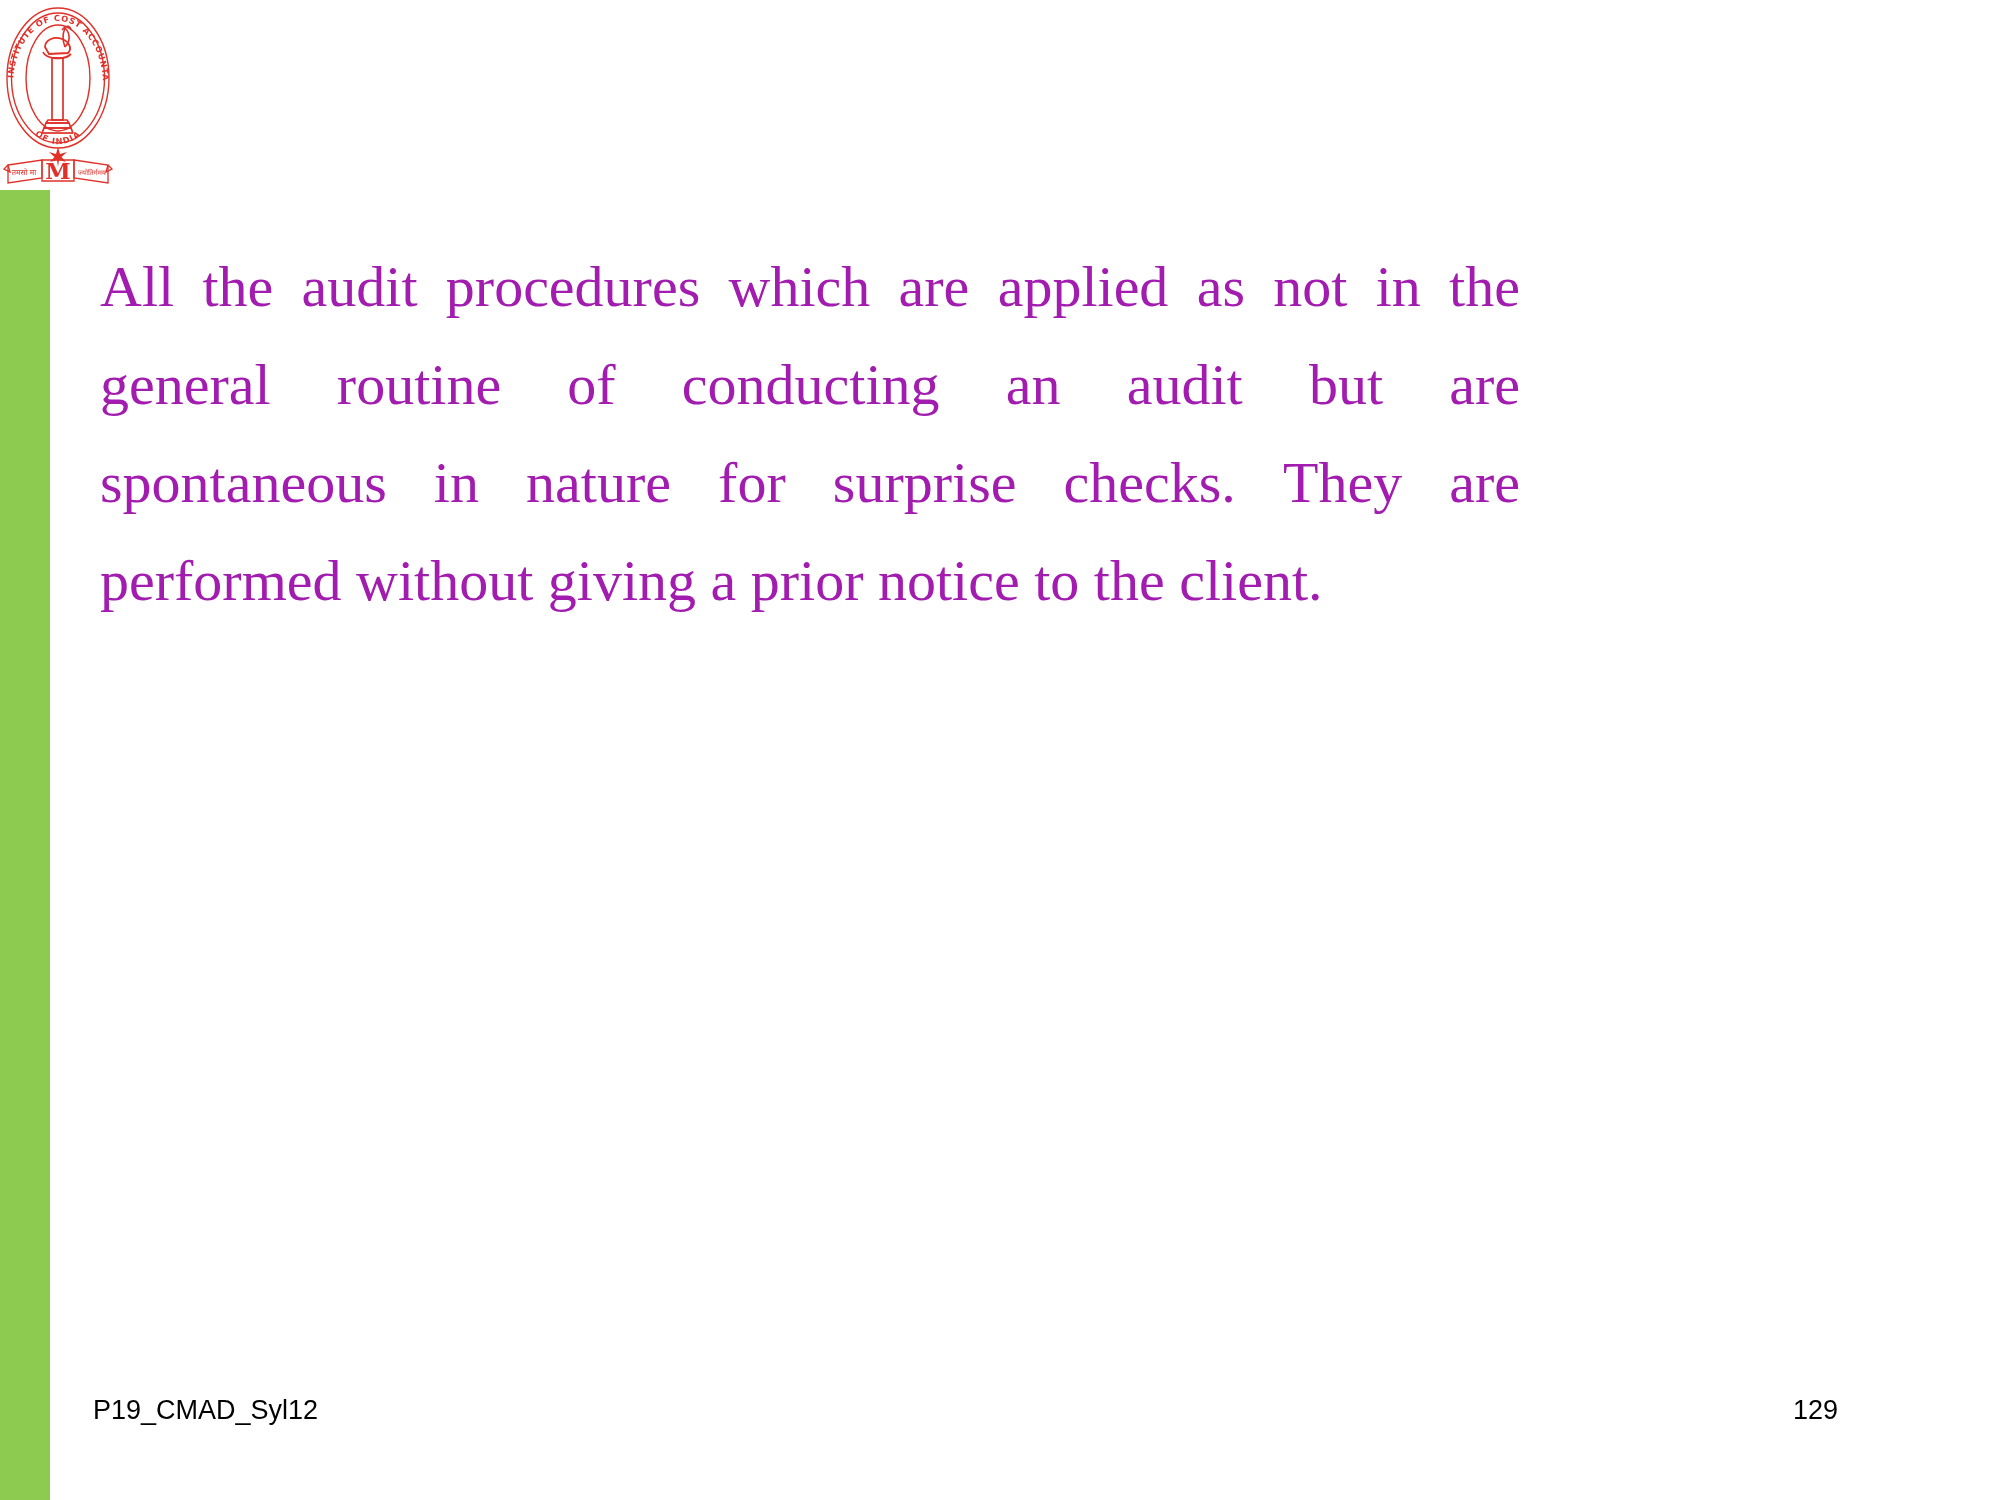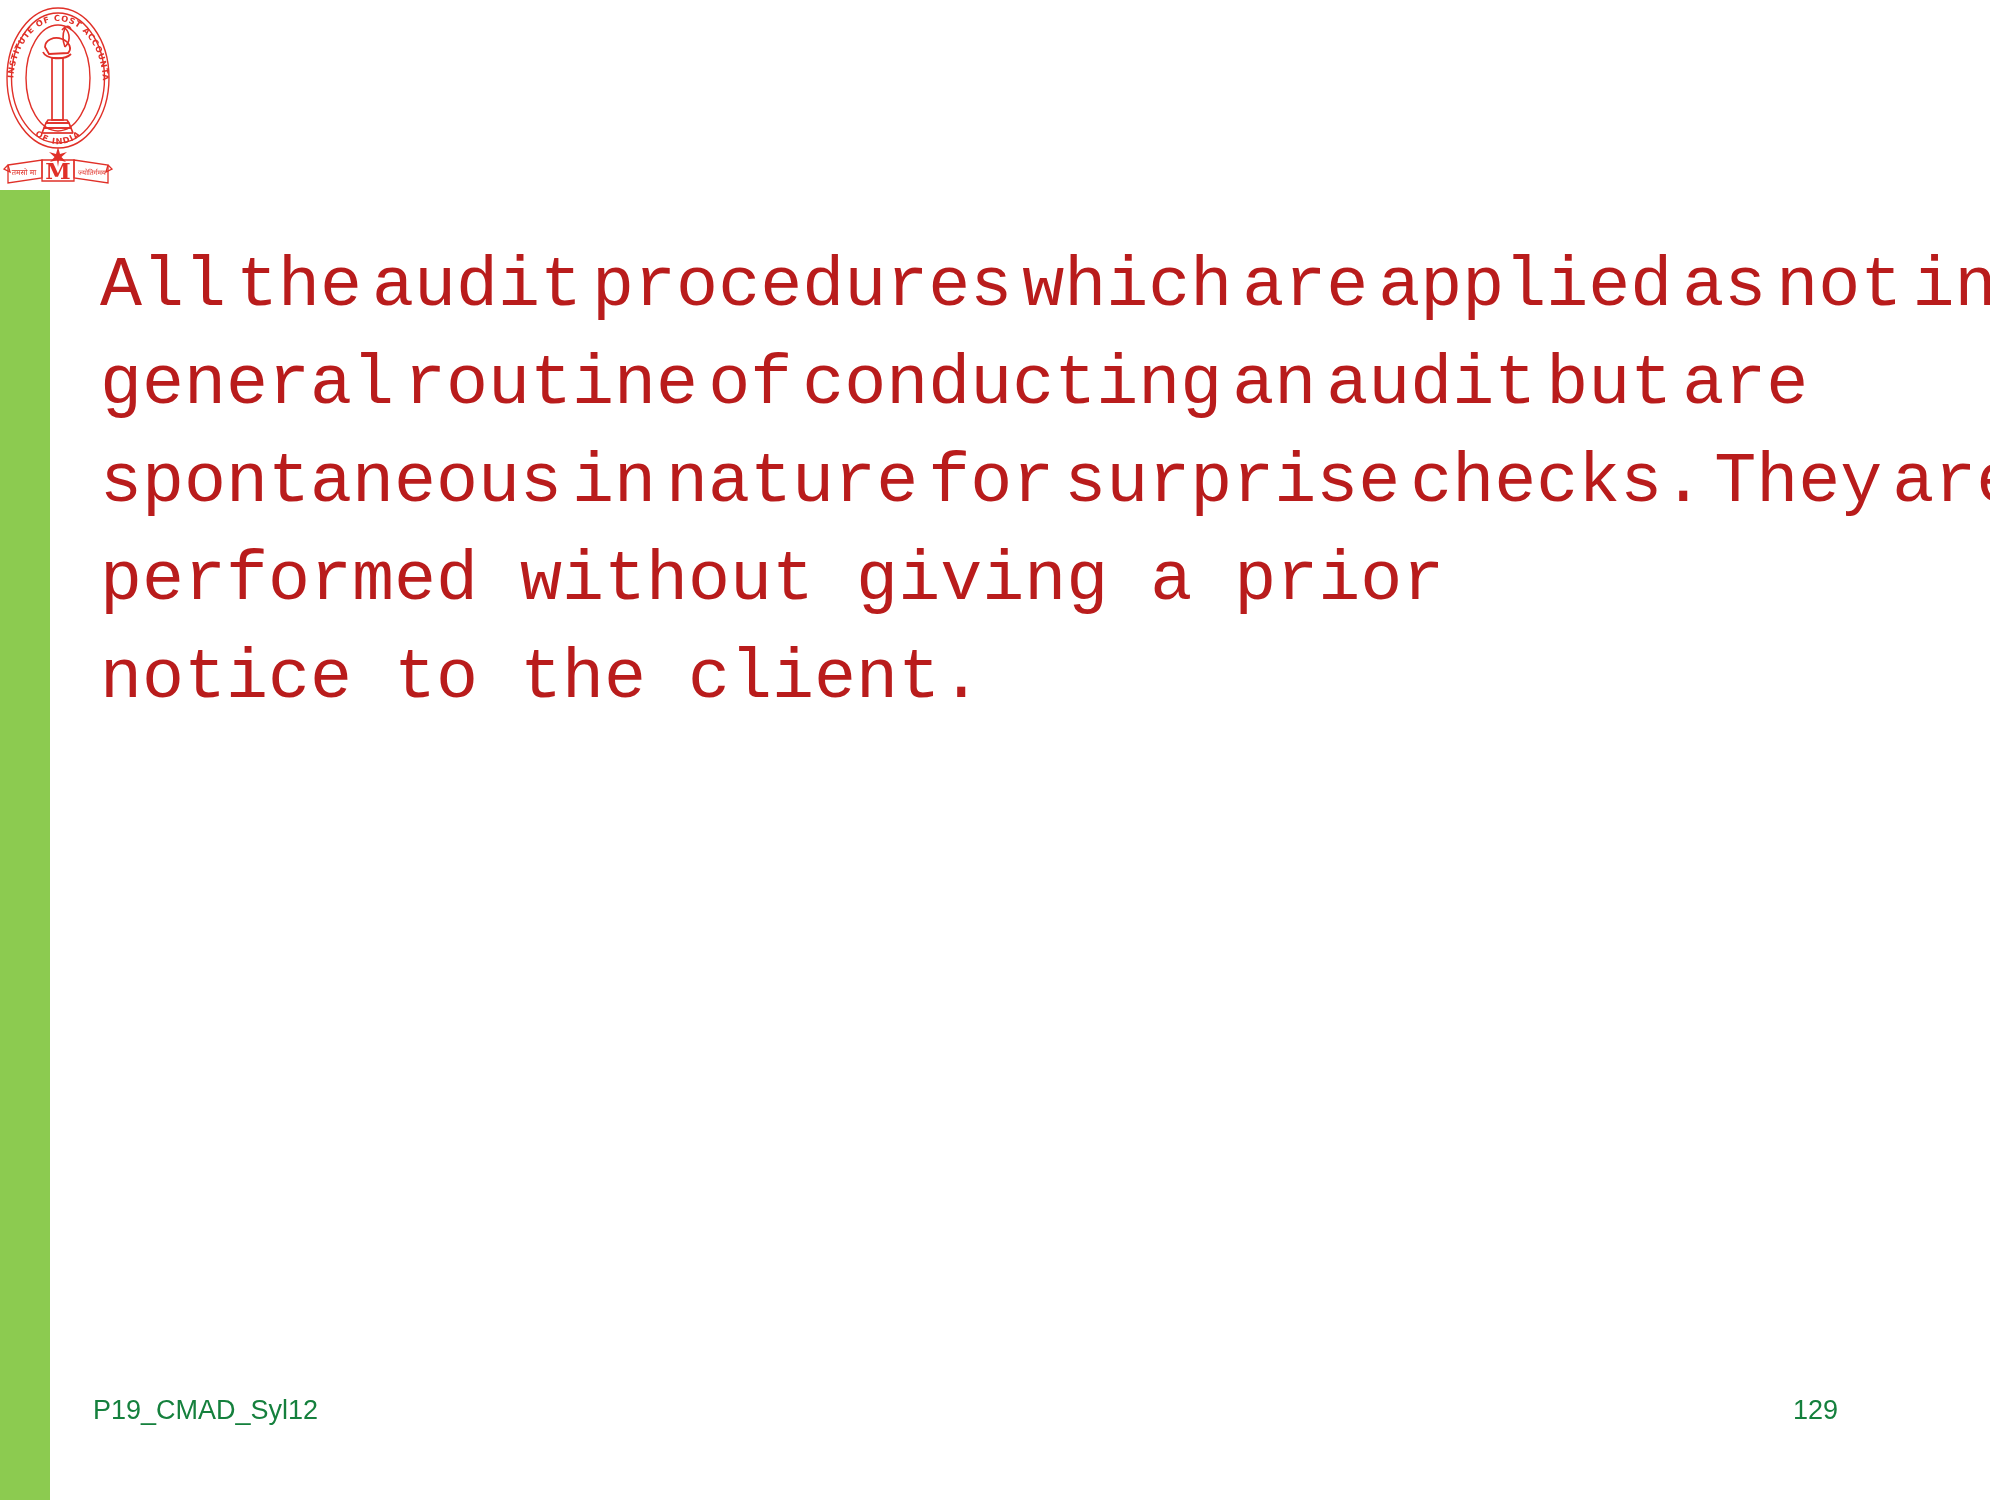--- a/index.html
+++ b/index.html
@@ -66,43 +66,43 @@
     height: 1310px;
     background: #8CCB50;
   }
 
   
   #body-text {
     position: absolute;
     left: 100px;
     top: 238px;
     width: 1420px;
-    color: #b91c1c;
-    font-family: Liberation Mono, monospace;
-    font-size: 70px;
+    color: #a21caf;
+    font-family: Liberation Serif, serif;
+    font-size: 58px;
     line-height: 98px;
     text-align: justify;
     text-justify: inter-word;
     font-stretch: condensed;
   }
   #body-text .lastline {
     text-align: left;
   }
   #body-text p {
     margin: 0;
   }
 
   
   #footer {
     position: absolute;
     left: 0;
     top: 1395px;
     width: 1990px;
     height: 60px;
-    color: #15803d;
+    color: #000000;
     font-size: 27px;
   }
   #footer-left {
     position: absolute;
     left: 93px;
     top: 0;
     white-space: nowrap;
   }
   #footer-center {
     position: absolute;

